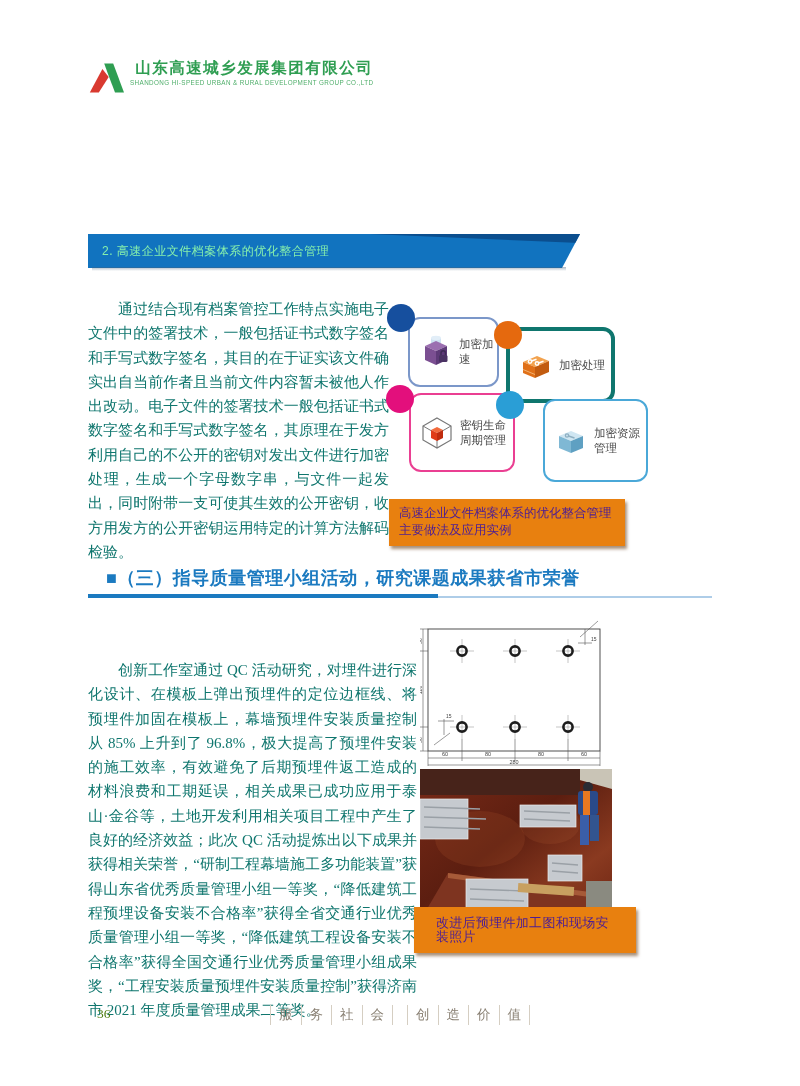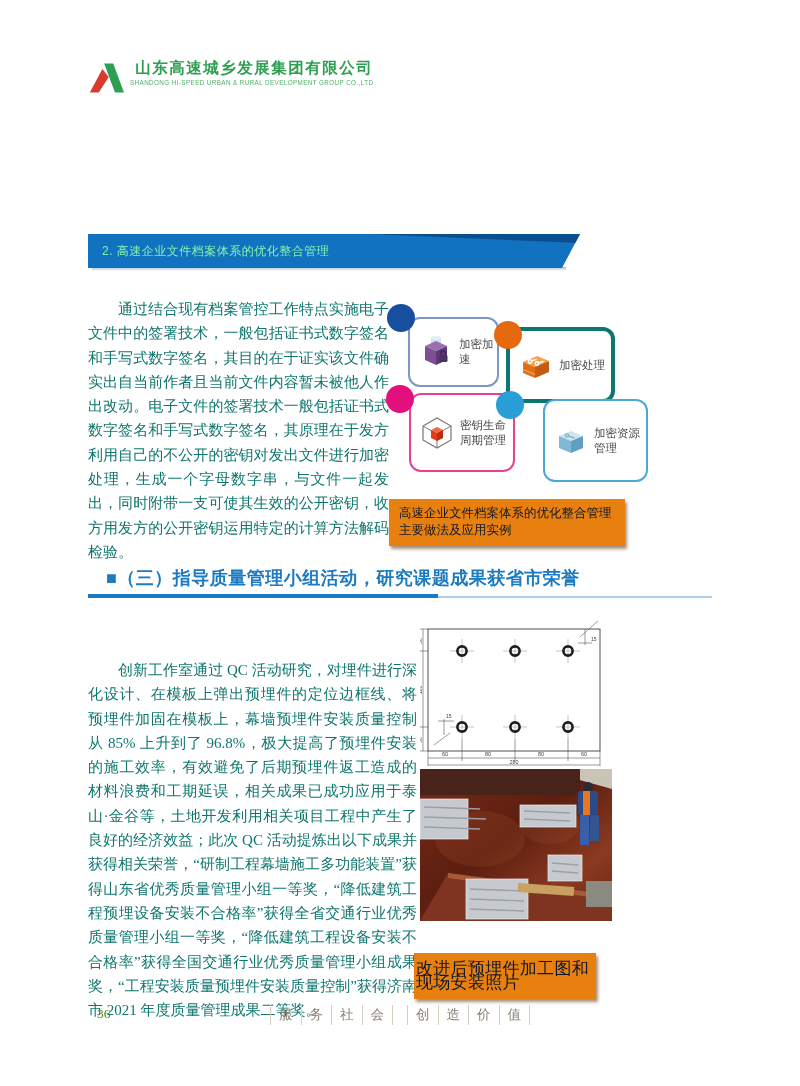--- a/index.html
+++ b/index.html
@@ -37,23 +37,23 @@
   .card2{left:118px;top:29px;width:101px;height:68px;border:4px solid #0f766e;}
   .card3{left:5px;top:95px;width:102px;height:75px;border:2px solid #ea3f92;margin-left:16px;}
   .card4{left:112px;top:101px;width:101px;height:79px;border:2px solid #4aa8d8;margin-left:43px;}
   .fcircle{position:absolute;width:28px;height:28px;border-radius:50%;}
   .circ1{left:-1px;top:6px;background:#164f9e;}
   .circ2{left:106px;top:23px;background:#e5690e;}
   .circ3{left:-2px;top:87px;background:#e30f7c;}
   .circ4{left:108px;top:93px;background:#2a9ed6;}
 
   
-  .ocap{position:absolute;background:#e8800f;color:#0f172a;box-shadow:2px 3px 3px rgba(96,52,12,.55);}
+  .ocap{position:absolute;background:#e8800f;color:#4c1d95;box-shadow:2px 3px 3px rgba(96,52,12,.55);}
   .cap1{left:389px;top:499px;width:216px;padding:6px 10px 7px 10px;font-size:12.5px;line-height:17px;}
-  .cap2{left:414px;top:953px;width:178px;padding:9px 2px;font-size:17px;line-height:14px;letter-spacing:.3px;}
+  .cap2{left:414px;top:907px;width:178px;padding:9px 22px;font-size:13px;line-height:14px;letter-spacing:.3px;}
 
   
   .heading3{position:absolute;left:88px;top:566px;width:640px;color:#1b7ac0;font-weight:bold;
             font-size:18px;letter-spacing:.5px;margin-left:18px;}
   .rule-thin{position:absolute;left:88px;top:596px;width:624px;height:2px;background:#aecde8;}
   .rule-thick{position:absolute;left:88px;top:594px;width:350px;height:4px;background:#1b7ac0;}
 
   
   .drawing{position:absolute;left:420px;top:615px;width:192px;height:152px;background:#fff;}
   .drawing svg{display:block;}

